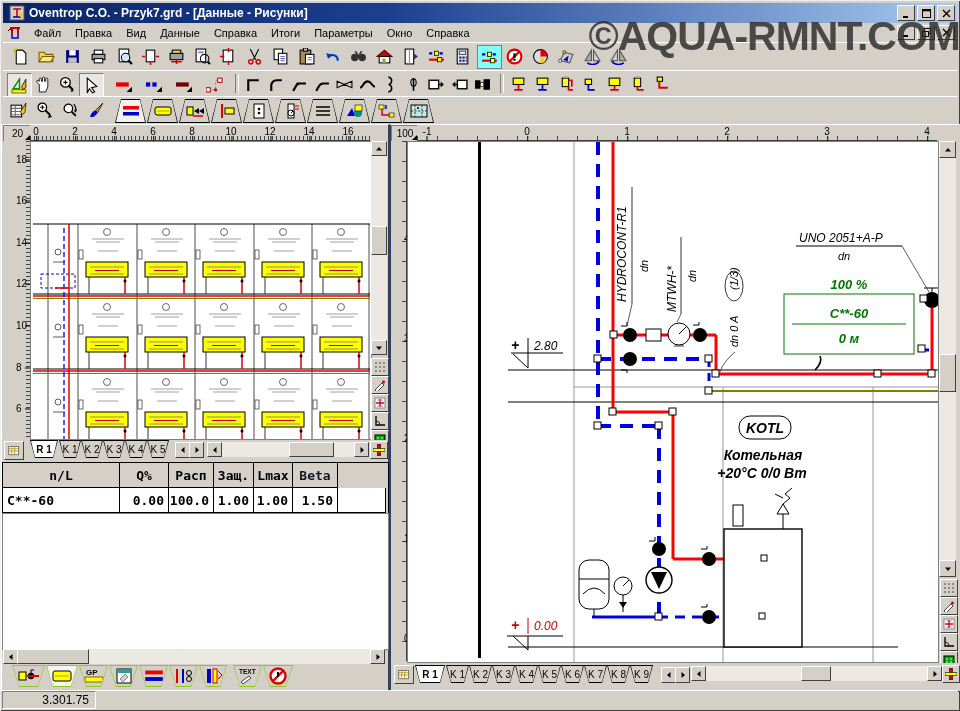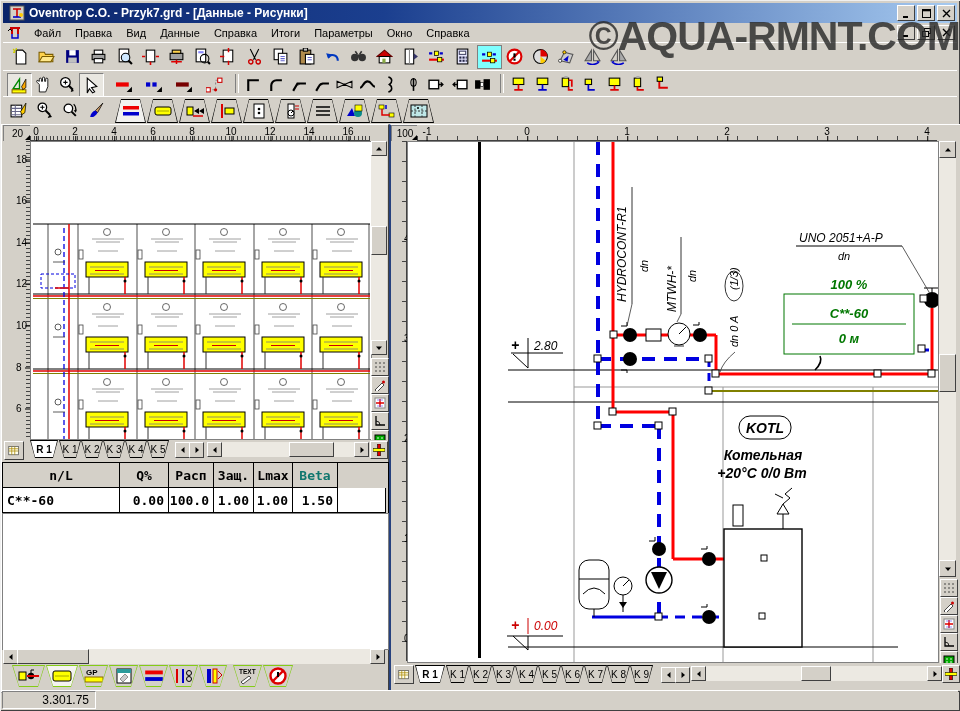--- a/index.html
+++ b/index.html
@@ -66,21 +66,21 @@
     display:flex;align-items:center;justify-content:center;font-size:10px;}
   .dtab.active .in{background:#fff;font-weight:bold;}
   
   #otable{position:absolute;left:0;top:337px;width:385px;border:1px solid #000;
     font-family:"DejaVu Sans Mono",monospace;font-weight:bold;font-size:13px;}
   #otable .trow{display:grid;grid-template-columns:117px 49px 45px 40px 39px 45px 48px;}
   #otable .cell{border-right:1px solid #000;border-bottom:1px solid #000;height:24px;
     display:flex;align-items:center;padding:0 4px;background:#fff;}
   #otable .trow.head .cell{background:#d4d0c8;justify-content:center;}
   #otable .cell.num{justify-content:flex-end;}
-  #otable .cell.green{color:#0f766e;}
+  #otable .cell.green{color:#0f172a;}
   
   .btab{position:absolute;top:1px;height:22px;background:#84cc16;clip-path:polygon(0 0,100% 0,calc(100% - 7px) 100%,7px 100%);}
   .btab .in{position:absolute;inset:1px;background:#d4d0c8;clip-path:polygon(0 0,100% 0,calc(100% - 6px) 100%,6px 100%);
     display:flex;align-items:center;justify-content:center;}
   .btab.active .in{background:#f4f3f0;}
   .btab svg{width:22px;height:18px;}
   #statusbar{position:absolute;left:2px;right:2px;bottom:2px;height:18px;background:#d4d0c8;
     border-top:1px solid #fff;display:flex;align-items:center;gap:3px;font-size:12px;}
   .spanel{height:16px;border:1px solid;border-color:#808080 #fff #fff #808080;
     display:flex;align-items:center;padding:0 6px;}

